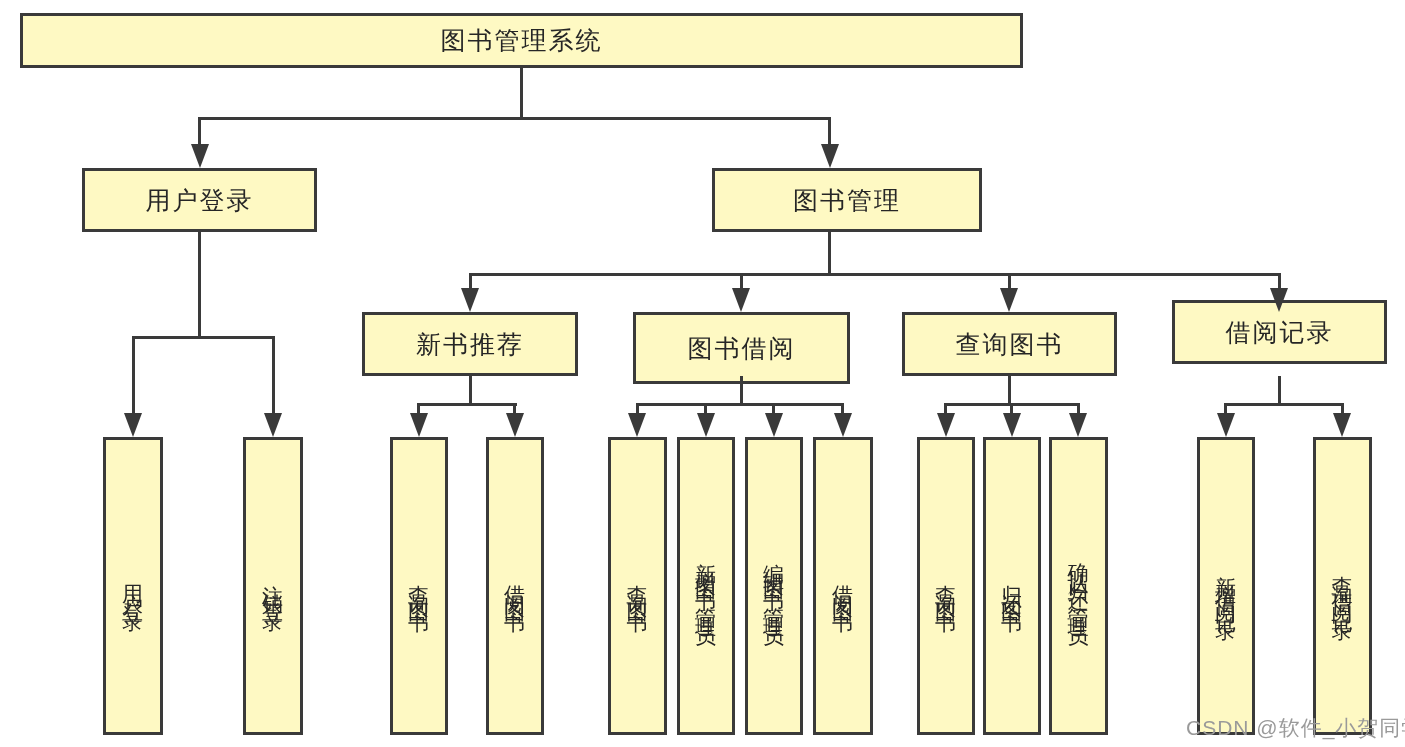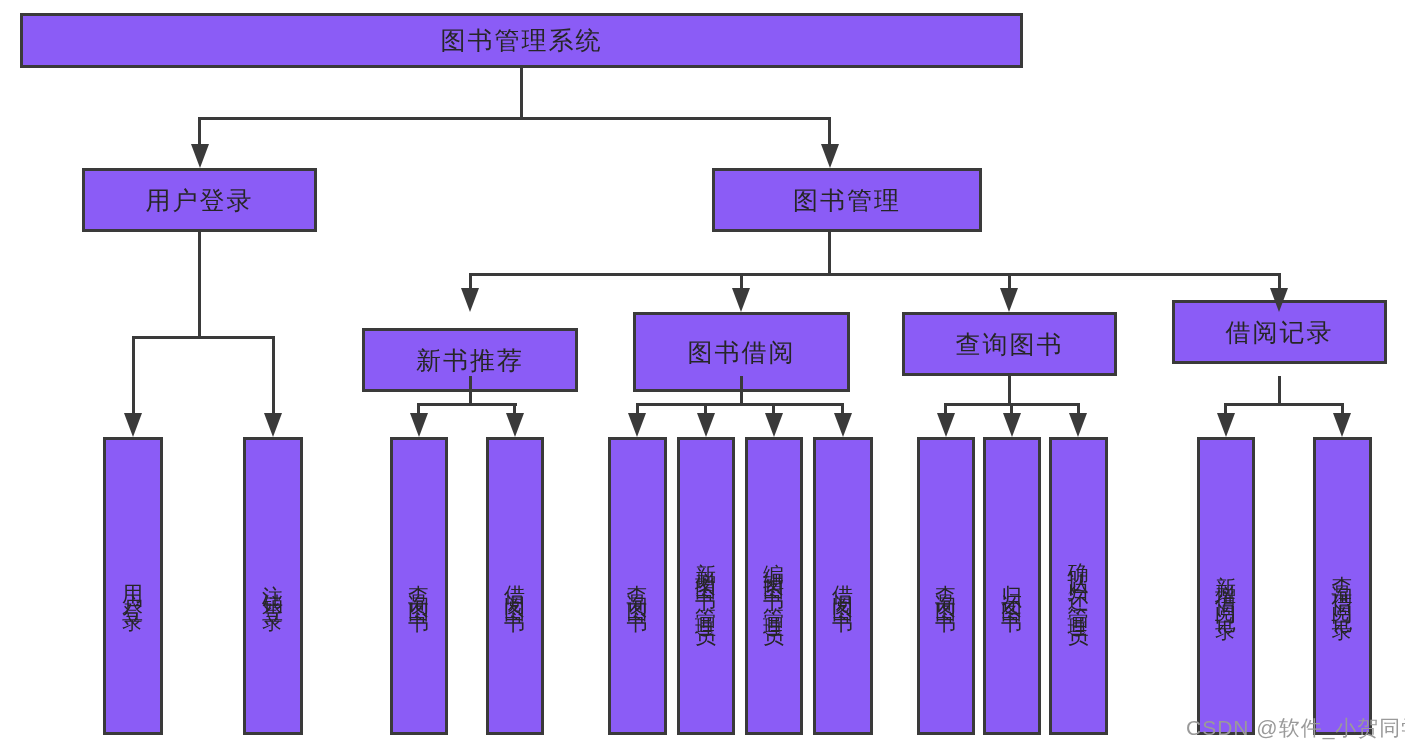--- a/index.html
+++ b/index.html
@@ -9,21 +9,21 @@
     height: 747px;
     background: #ffffff;
     font-family: "Liberation Sans", "DejaVu Sans", sans-serif;
     color: #262626;
     overflow: hidden;
   }
   .node {
     position: absolute;
     box-sizing: border-box;
     border: 3px solid #3a3a3a;
-    background: #8b5cf6;
+    background: #fef9c3;
     display: flex;
     align-items: center;
     justify-content: center;
     text-align: center;
   }
   .node.h-label { font-size: 25px; letter-spacing: 2px; }
   .node.leaf span {
     writing-mode: vertical-rl;
     text-orientation: mixed;
     font-size: 21px;
@@ -62,25 +62,25 @@
   </div>
 
   <div class="node h-label" style="left:82px; top:168px; width:235px; height:64px;">
     <span>用户登录</span>
   </div>
 
   <div class="node h-label" style="left:712px; top:168px; width:270px; height:64px;">
     <span>图书管理</span>
   </div>
 
-  <div class="node h-label" style="left:362px; top:328px; width:216px; height:64px;">
+  <div class="node h-label" style="left:362px; top:312px; width:216px; height:64px;">
     <span>新书推荐</span>
   </div>
 
-  <div class="node h-label" style="left:633px; top:312px; width:217px; height:80px;">
+  <div class="node h-label" style="left:633px; top:312px; width:217px; height:72px;">
     <span>图书借阅</span>
   </div>
 
   <div class="node h-label" style="left:902px; top:312px; width:215px; height:64px;">
     <span>查询图书</span>
   </div>
 
   <div class="node h-label" style="left:1172px; top:300px; width:215px; height:64px;">
     <span>借阅记录</span>
   </div>

